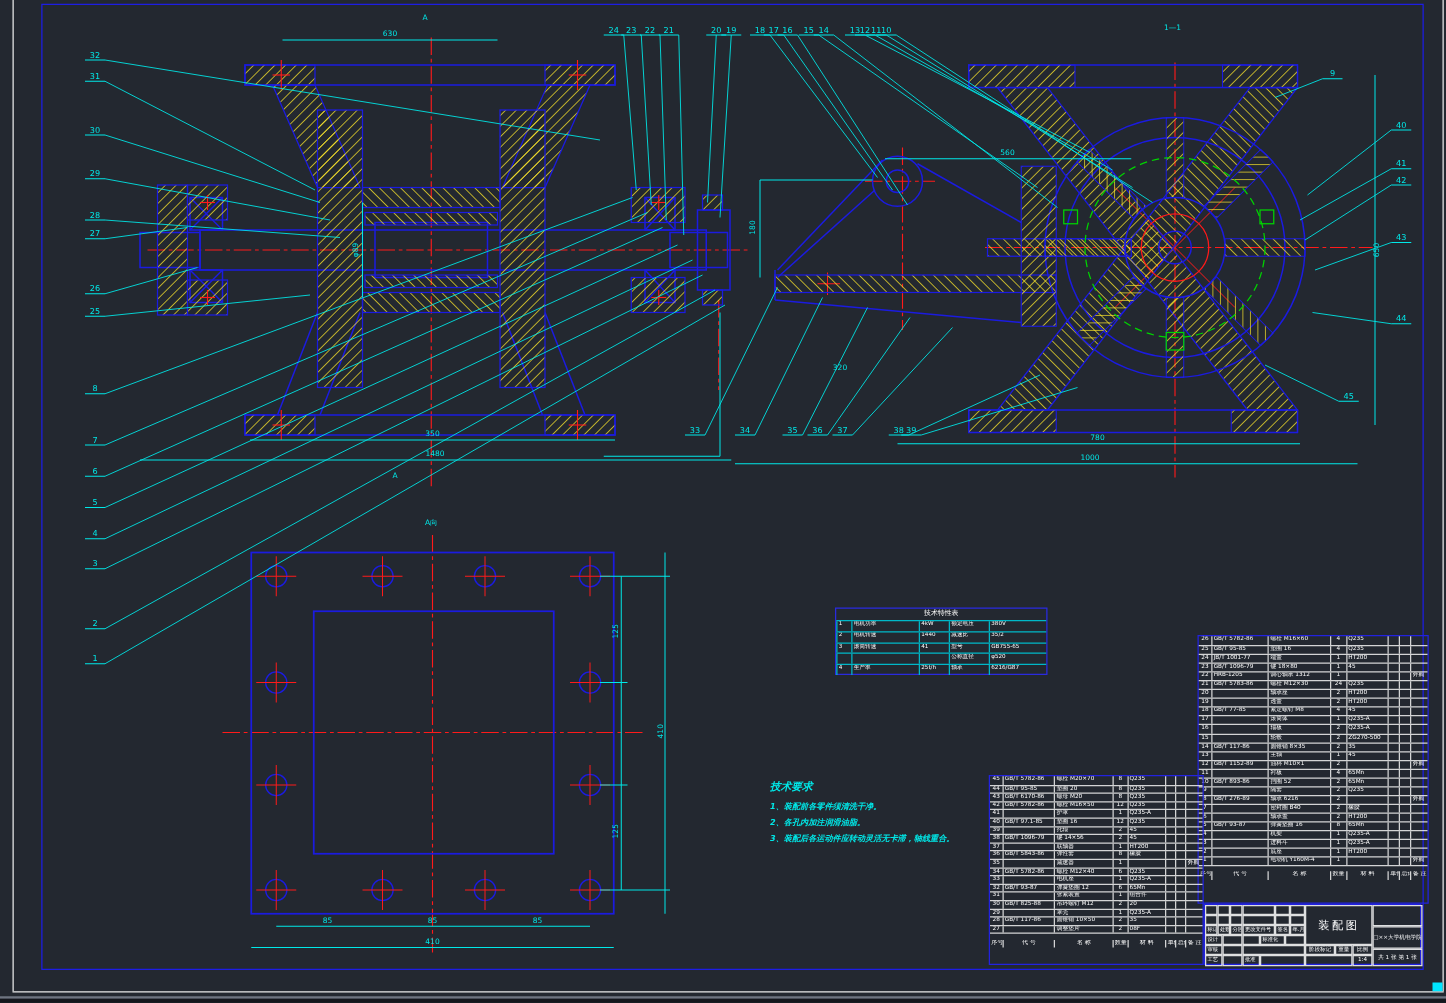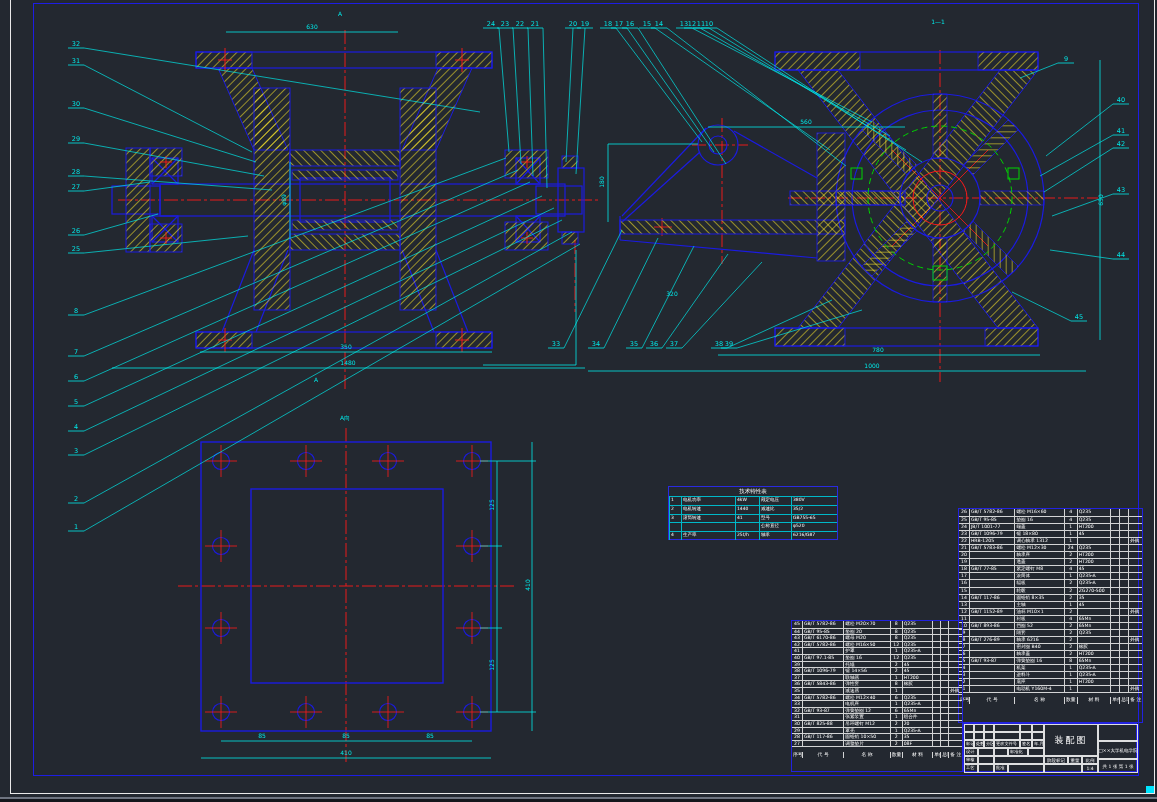--- a/index.html
+++ b/index.html
@@ -467,20 +467,28 @@
       </div>
       <div class="trow" style="height: 8.8px;">
         <div class="tcell" style="width: 12px;">4</div>
         <div class="tcell" style="width: 54px;">生产率</div>
         <div class="tcell" style="width: 24px;">25t/h</div>
         <div class="tcell" style="width: 32px;">轴承</div>
         <div class="tcell" style="width: 46px;">6216/G87</div>
       </div>
     </div>
 
+  <div class="techreq" style="left:616px;top:624px;width:240px;">
+    <div class="tr-title">技术要求</div>
+    <div id="tr-items">
+        <div class="tr-item">1、装配前各零件须清洗干净。</div>
+        <div class="tr-item">2、各孔内加注润滑油脂。</div>
+        <div class="tr-item">3、装配后各运动件应转动灵活无卡滞，轴线重合。</div>
+      </div>
+  </div>
 
   <div class="tbl bom" id="bom-right" style="left:958px;top:508px;width:185px;height:215px;">
       <div class="trow" style="height: 7.05px;">
         <div class="tcell" style="width: 10px; text-align: center;">26</div>
         <div class="tcell" style="width: 46px;">GB/T 5782-86</div>
         <div class="tcell" style="width: 50px;">螺栓 M16×60</div>
         <div class="tcell" style="width: 13px; text-align: center;">4</div>
         <div class="tcell" style="width: 34px;">Q235</div>
         <div class="tcell" style="width: 9px;"></div>
         <div class="tcell" style="width: 9px;"></div>

